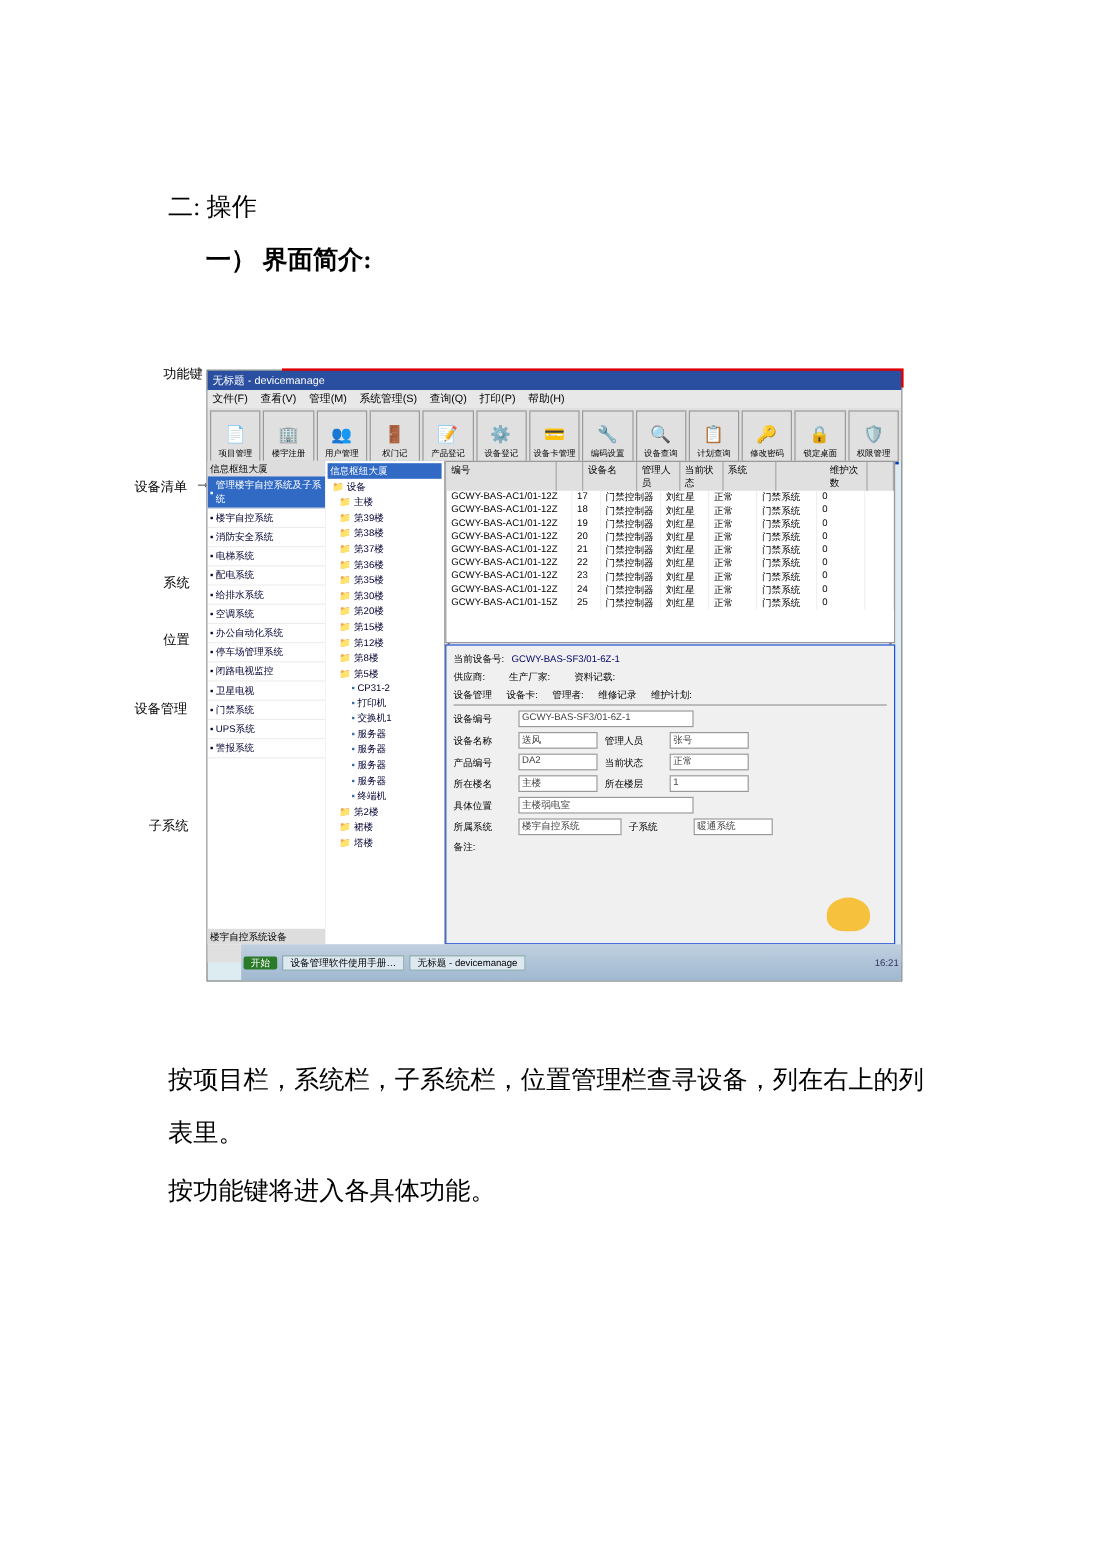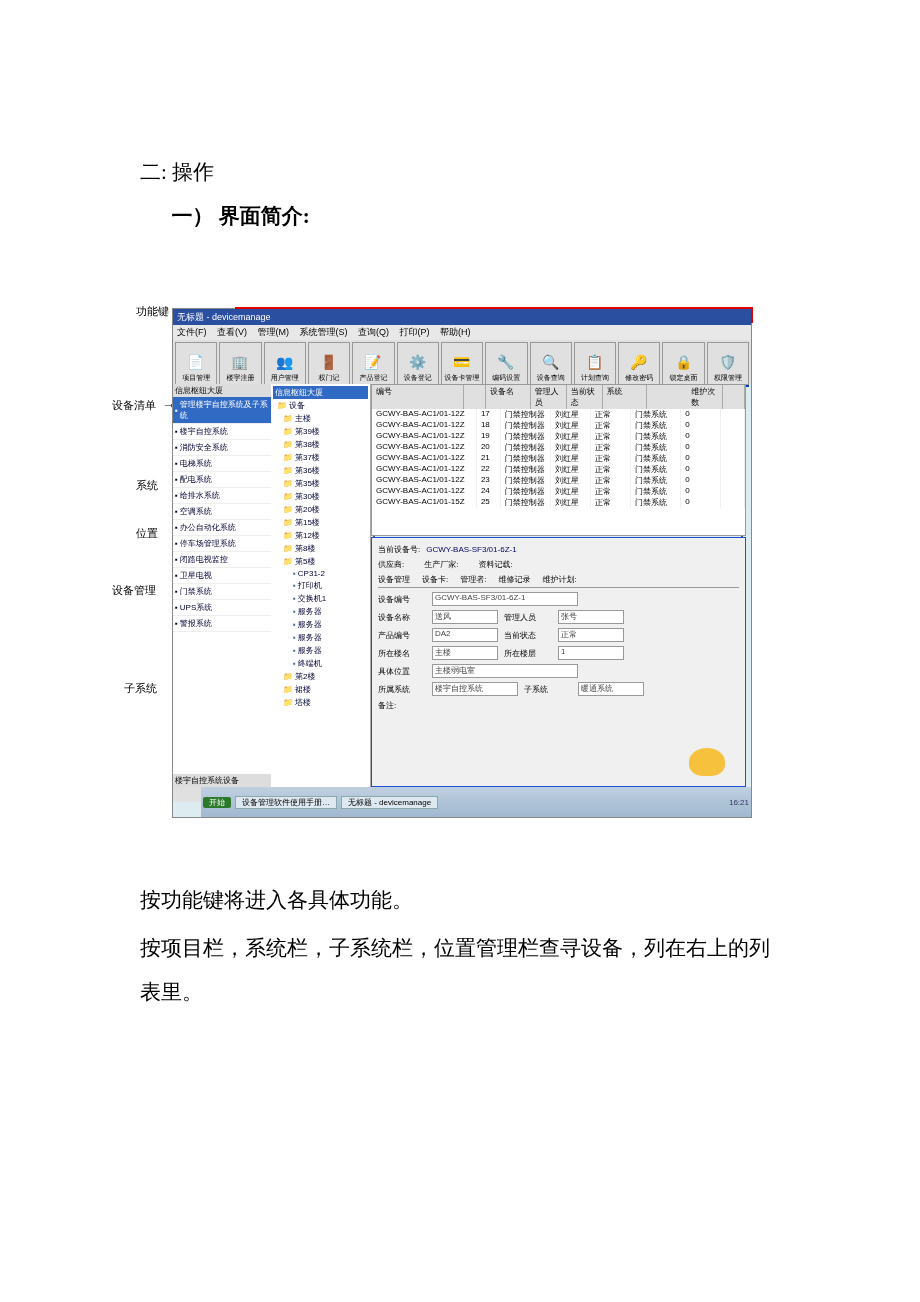--- a/index.html
+++ b/index.html
@@ -636,15 +636,15 @@
           <div class="start">开始</div>
           <div class="task">设备管理软件使用手册…</div>
           <div class="task">无标题 - devicemanage</div>
           <div class="tray">16:21</div>
         </div>
 
       </div>
     </div>
   </div>
 
+  <p class="para-lower">按项目栏，系统栏，子系统栏，位置管理栏查寻设备，列在右上的列表里。</p>
   <p class="para-lower">按功能键将进入各具体功能。</p>
-  <p class="para-lower">按项目栏，系统栏，子系统栏，位置管理栏查寻设备，列在右上的列表里。</p>
 </div>
 
 </body></html>

